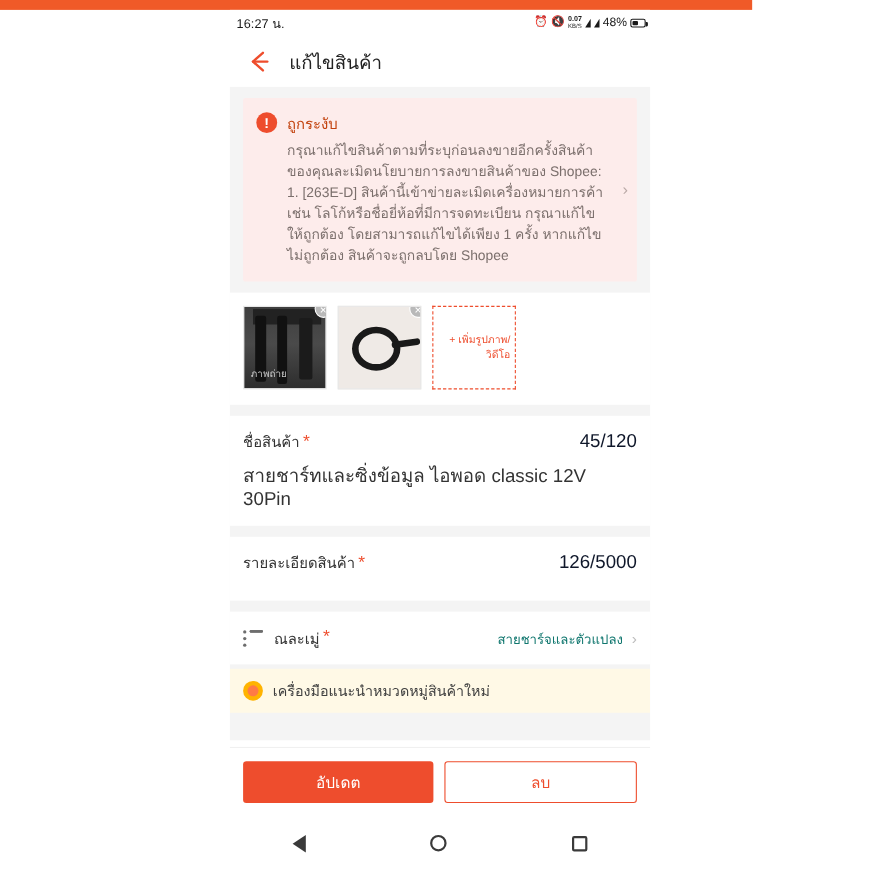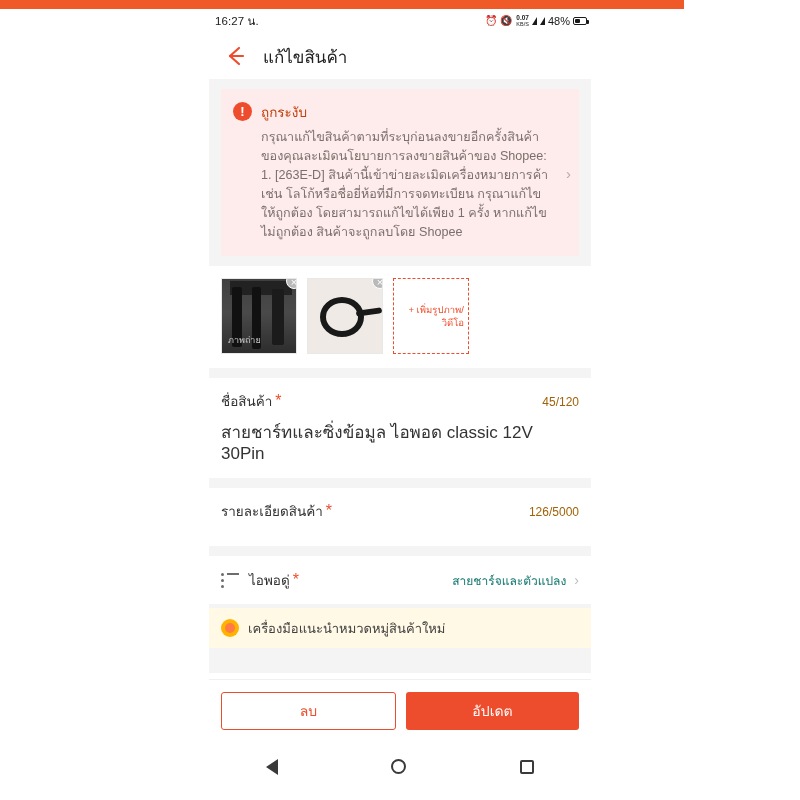--- a/index.html
+++ b/index.html
@@ -148,21 +148,21 @@
     padding: 0 4px;
   }
   
   .field-block { background: #fff; margin-top: 10px; padding: 12px 12px 14px 12px; }
   .field-head {
     display: flex; align-items: baseline; justify-content: space-between;
     margin-bottom: 10px;
   }
   .field-label { font-size: 13.5px; color: #333; }
   .req { color: #ee4d2d; margin-left: 3px; }
-  .counter { font-size: 12px; color: #a16207; }
+  .counter { font-size: 17px; color: #0f172a; }
   .field-value {
     font-size: 17px; color: #333; line-height: 21px; word-wrap: break-word;
   }
   .field-value p { margin: 0; }
   
   .cat-row {
     background: #fff; margin-top: 10px;
     height: 48px; display: flex; align-items: center;
     padding: 0 12px;
   }
@@ -310,35 +310,35 @@
 
       <div class="cat-row">
         <span class="list-icon">
           <u></u>
             <u></u>
             <u></u>
           <i></i>
             <i></i>
             <i></i>
         </span>
-        <span class="cat-label">ไอพอดู่</span>
+        <span class="cat-label">ณละเมู่</span>
           <span class="req">*</span>
         <span class="cat-value">สายชาร์จและตัวแปลง</span>
         <span class="cat-chevron">›</span>
       </div>
 
       <div class="tip">
         <span class="tip-icon"></span>
         <span class="tip-text">เครื่องมือแนะนำหมวดหมู่สินค้าใหม่</span>
       </div>
     </div>
 
     <div class="bottom-bar">
+      <div class="btn btn-update">อัปเดต</div>
       <div class="btn btn-delete">ลบ</div>
-      <div class="btn btn-update">อัปเดต</div>
     </div>
 
     <div class="navbar">
       <span class="nav-back"></span>
       <span class="nav-home"></span>
       <span class="nav-recent"></span>
     </div>
 
   </div>
 </div>

